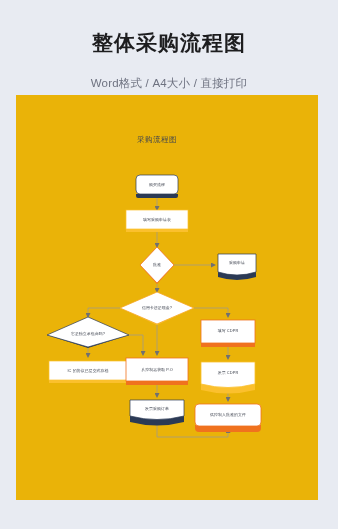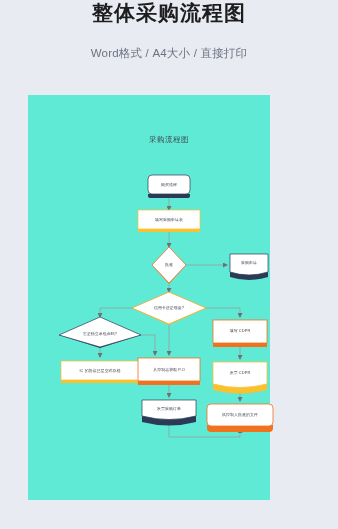--- a/index.html
+++ b/index.html
@@ -6,34 +6,34 @@
   body{
     width:338px;height:529px;overflow:hidden;
     background:#e8ebf2;
     font-family:"Liberation Sans","DejaVu Sans",sans-serif;
     -webkit-font-smoothing:antialiased;
   }
   .page{position:relative;width:338px;height:529px;}
 
   .header{position:absolute;left:0;top:0;width:338px;text-align:center;}
   .title{
-    margin:0;
+    margin:0;padding-top:30px;
     font-size:21px;font-weight:bold;color:#1d1d1f;
     letter-spacing:1px;line-height:1.2;
   }
   .subtitle{
     margin:14px;padding-top:7px;
     font-size:11.5px;color:#6e7280;font-weight:normal;
     letter-spacing:.2px;
   }
 
   .canvas{
-    position:absolute;left:28px;top:95px;
-    width:242px;height:405px;
-    background:#5eead4;
+    position:absolute;left:16px;top:95px;
+    width:302px;height:405px;
+    background:#eab308;
   }
   .chart-title{
     position:absolute;left:0;top:40px;width:282px;
     text-align:center;font-size:7.5px;color:#3f4450;
     letter-spacing:.5px;
   }
   svg.flow{position:absolute;left:0;top:0;width:282px;height:405px;}
   svg.flow text{
     font-family:"Liberation Sans","DejaVu Sans",sans-serif;
     font-size:3.9px;fill:#3f4450;text-anchor:middle;

